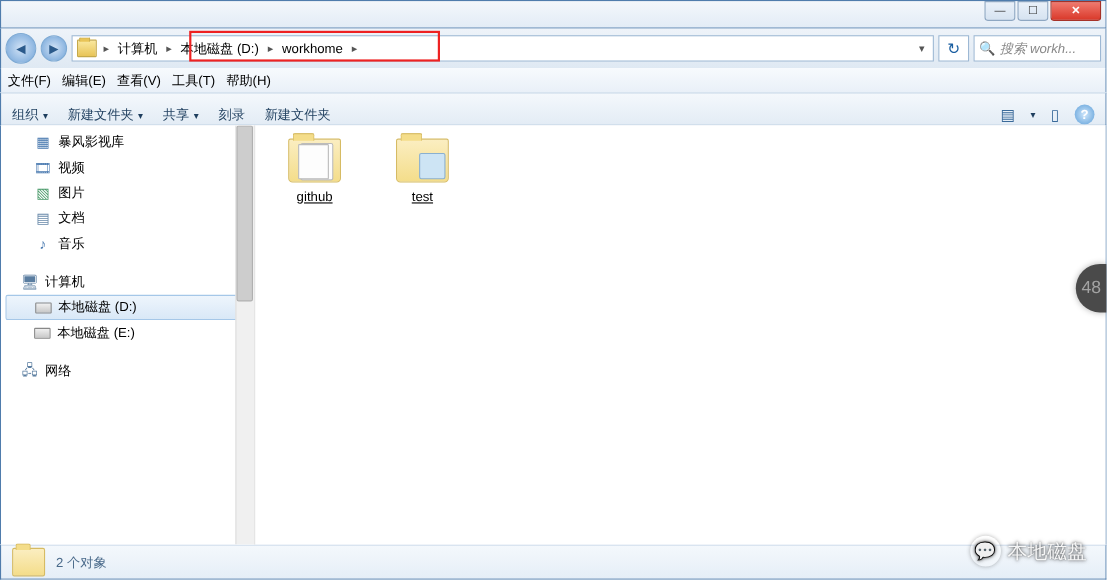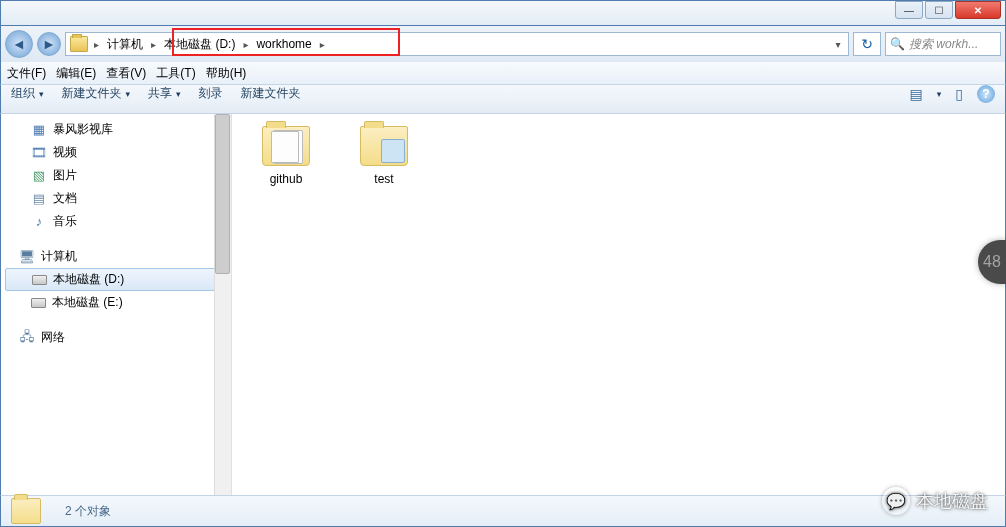--- a/index.html
+++ b/index.html
@@ -24,21 +24,21 @@
 .addr-drop { width: 20px; display:flex; align-items:center; justify-content:center; color:#555; font-size:10px; margin-left:auto;}
 .refresh-btn { width: 28px; height: 24px; background: #fff; border: 1px solid #9db8d4; display: flex; align-items: center; justify-content: center; color: #1a5ea0; font-size:14px; }
 .search-box { width: 116px; height: 24px; background: #fff; border: 1px solid #9db8d4; display: flex; align-items: center; padding: 0 4px; color: #888; font-style: italic; }
 .search-box span.mag { margin-right:4px; font-style: normal; color:#5a7da0;}
 
 
 .menubar { height: 22px; background: linear-gradient(#f7fafd, #e9f0f8); border-left:1px solid #4f7cac; border-right:1px solid #4f7cac; display: flex; align-items: center; padding: 0 6px; gap: 10px; }
 .menu-item { color: #000; }
 
 
-.toolbar { height: 30px; background: linear-gradient(#f4f8fc, #e3ecf5); border: 1px solid #c2d4e6; border-left:1px solid #4f7cac; border-right:1px solid #4f7cac; display: flex; align-items: flex-start; padding: 0 10px; gap: 18px; color: #1e3e5e; }
+.toolbar { height: 30px; background: linear-gradient(#f4f8fc, #e3ecf5); border: 1px solid #c2d4e6; border-left:1px solid #4f7cac; border-right:1px solid #4f7cac; display: flex; align-items: flex-end; padding: 0 10px; gap: 18px; color: #1e3e5e; }
 .tool-item { display: flex; align-items: center; gap: 4px; }
 .tool-drop { font-size: 9px; color:#1e3e5e; }
 .toolbar-right { margin-left: auto; display: flex; align-items: center; gap: 14px; }
 .tb-icon { color: #3a6a9a; font-size: 14px; }
 .help-icon { width: 18px; height: 18px; border-radius: 50%; background: radial-gradient(#cfe7fb, #5b9dd8); color: #fff; display: flex; align-items: center; justify-content: center; font-weight: bold;}
 
 
 .content { display: flex; height: 381px; border-left:1px solid #4f7cac; border-right:1px solid #4f7cac; }
 .sidebar { width: 230px; background: #fff; overflow-y: auto; padding: 4px 0; position:relative;}
 .sidebar::-webkit-scrollbar { width: 17px; }
@@ -51,29 +51,29 @@
 .side-icon { width: 16px; height: 16px; display: inline-flex; align-items:center; justify-content:center; font-size:13px;}
 .ic-drive{width:15px;height:10px;background:linear-gradient(#f0f0f0,#c8c8c8);border:1px solid #888;border-radius:1px;}
 .ic-computer{color:#5a7da0;}
 .ic-network{color:#5a7da0;}
 .ic-video{color:#4a7ab0;}
 .ic-pic{color:#4a9a6a;}
 .ic-doc{color:#6a8aaa;}
 .ic-music{color:#4a7ab0;}
 
 .filepane { flex: 1; background: #fff; border-left: 1px solid #e0e0e0; padding: 12px 18px; display: flex; gap: 26px; align-items: flex-start; }
-.file-item { display: flex; flex-direction: column; align-items: center; width: 72px; }
+.file-item { display: flex; flex-direction: column; align-items: center; width: 72px; text-decoration: underline; }
 .file-big-icon { width: 48px; height: 40px; background: linear-gradient(#fbeec1, #f4dd8a); border: 1px solid #d6bb63; border-radius: 2px 2px 4px 4px; position: relative; margin-bottom: 6px; }
 .file-big-icon::before { content:''; position:absolute; top:-6px; left:3px; width:18px; height:6px; background:#f4dd8a; border:1px solid #d6bb63; border-bottom:none; border-radius:2px 2px 0 0;}
 .file-big-icon.overlay::after { content:''; position:absolute; right:2px; bottom:2px; width:22px; height:22px; background:#cde4f4; border:1px solid #8ab0d0; border-radius:2px;}
 .file-big-icon.papers::after { content:''; position:absolute; left:8px; top:4px; width:26px; height:30px; background:#fdfdfd; border:1px solid #bbb; border-radius:1px; box-shadow:3px 0 0 #fdfdfd, 3px 0 0 1px #bbb;}
 .file-label { font-size: 12px; color: #000; text-align:center;}
 
 
-.statusbar { height: 32px; background: linear-gradient(#f4f8fc, #e5eef7); border:1px solid #c2d4e6; border-left:1px solid #4f7cac; border-right:1px solid #4f7cac; border-bottom:1px solid #4f7cac; display: flex; align-items: center; padding: 0 10px; gap: 24px; }
+.statusbar { height: 32px; background: linear-gradient(#f4f8fc, #e5eef7); border:1px solid #c2d4e6; border-left:1px solid #4f7cac; border-right:1px solid #4f7cac; border-bottom:1px solid #4f7cac; display: flex; align-items: center; padding: 0 10px; gap: 10px; }
 .status-icon { width: 30px; height: 26px; background: linear-gradient(#fbeec1, #f4dd8a); border: 1px solid #d6bb63; border-radius:2px; position:relative;}
 .status-icon::before{content:'';position:absolute;top:-5px;left:2px;width:12px;height:5px;background:#f4dd8a;border:1px solid #d6bb63;border-bottom:none;border-radius:2px 2px 0 0;}
 .status-text { color: #4a6a8a; }
 
 
 .watermark { position: absolute; right: 18px; bottom: 12px; color: rgba(255,255,255,0.92); font-size: 18px; display:flex; align-items:center; gap:6px; text-shadow:0 0 4px rgba(0,0,0,0.55), 0 0 2px rgba(0,0,0,0.5);}
 .wm-icon { width:28px; height:28px; border-radius:50%; background:rgba(255,255,255,0.28); display:flex;align-items:center;justify-content:center;font-size:16px; box-shadow:0 0 4px rgba(0,0,0,0.3);}
 .side-badge { position:absolute; right:0; top:240px; width:28px; height:44px; background:#4a4a4a; border-radius:22px 0 0 22px; color:#a3a3a3; display:flex; align-items:center; justify-content:center; font-size:16px; box-shadow:0 0 6px rgba(0,0,0,0.3);}
 </style>
 </head>

